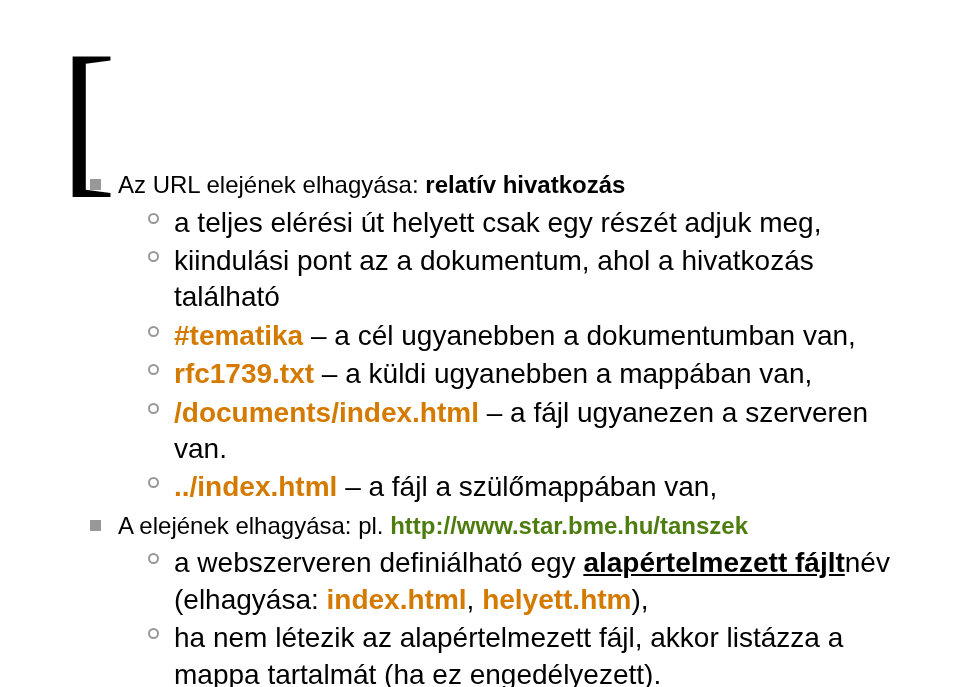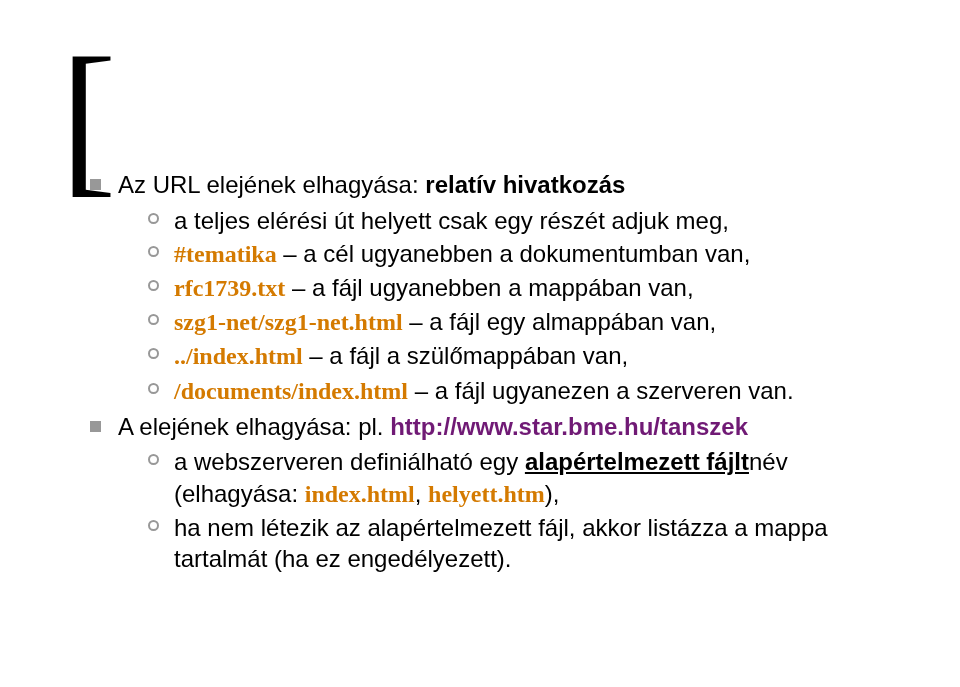--- a/index.html
+++ b/index.html
@@ -64,65 +64,65 @@
   }
   ul.level2 {
     list-style: none;
     padding-left: 30px;
     margin: 4px 0;
   }
   ul.level2 > li {
     position: relative;
     padding-left: 26px;
     margin-bottom: 2px;
-    font-size: 24px;
+    font-size: 28px;
     line-height: 1.3;
   }
   ul.level2 > li::before {
     content: "";
     position: absolute;
     left: 0;
     top: 8px;
     width: 11px;
     height: 11px;
     border-radius: 50%;
     border: 2px solid #989898;
     box-sizing: border-box;
   }
   .code {
-    font-family: Liberation Serif, serif;
+    font-family: Liberation Sans, sans-serif;
     font-weight: bold;
     color: #d47a00;
   }
   .link {
-    color: #701a75;
+    color: #4d7c0f;
     font-weight: bold;
   }
   .bold { font-weight: bold; }
   .under { text-decoration: underline; }
 </style>
 </head>
 <body>
 
 <div class="slide">
 
   <div class="title-wrap">
     <div class="big-bracket">[</div>
   </div>
 
   <ul class="level1">
     <li>
       <span>Az URL elejének elhagyása: </span><span class="bold">relatív hivatkozás</span>
       <ul class="level2">
         <li><span>a teljes elérési út helyett csak egy részét adjuk meg,</span></li>
+        <li><span>kiindulási pont az a dokumentum, ahol a hivatkozás található</span></li>
         <li><span class="code">#tematika</span><span> – a cél ugyanebben a dokumentumban van,</span></li>
-        <li><span class="code">rfc1739.txt</span><span> – a fájl ugyanebben a mappában van,</span></li>
-        <li><span class="code">szg1-net/szg1-net.html</span><span> – a fájl egy almappában van,</span></li>
+        <li><span class="code">rfc1739.txt</span><span> – a küldi ugyanebben a mappában van,</span></li>
+        <li><span class="code">/documents/index.html</span><span> – a fájl ugyanezen a szerveren van.</span></li>
         <li><span class="code">../index.html</span><span> – a fájl a szülőmappában van,</span></li>
-        <li><span class="code">/documents/index.html</span><span> – a fájl ugyanezen a szerveren van.</span></li>
       </ul>
     </li>
     <li>
       <span>A elejének elhagyása: pl. </span><span class="link">http://www.star.bme.hu/tanszek</span>
       <ul class="level2">
         <li><span>a webszerveren definiálható egy </span><span class="bold under">alapértelmezett fájlt</span><span>név (elhagyása: </span><span class="code">index.html</span><span>, </span><span class="code">helyett.htm</span><span>),</span></li>
         <li><span>ha nem létezik az alapértelmezett fájl, akkor listázza a mappa tartalmát (ha ez engedélyezett).</span></li>
       </ul>
     </li>
   </ul>

